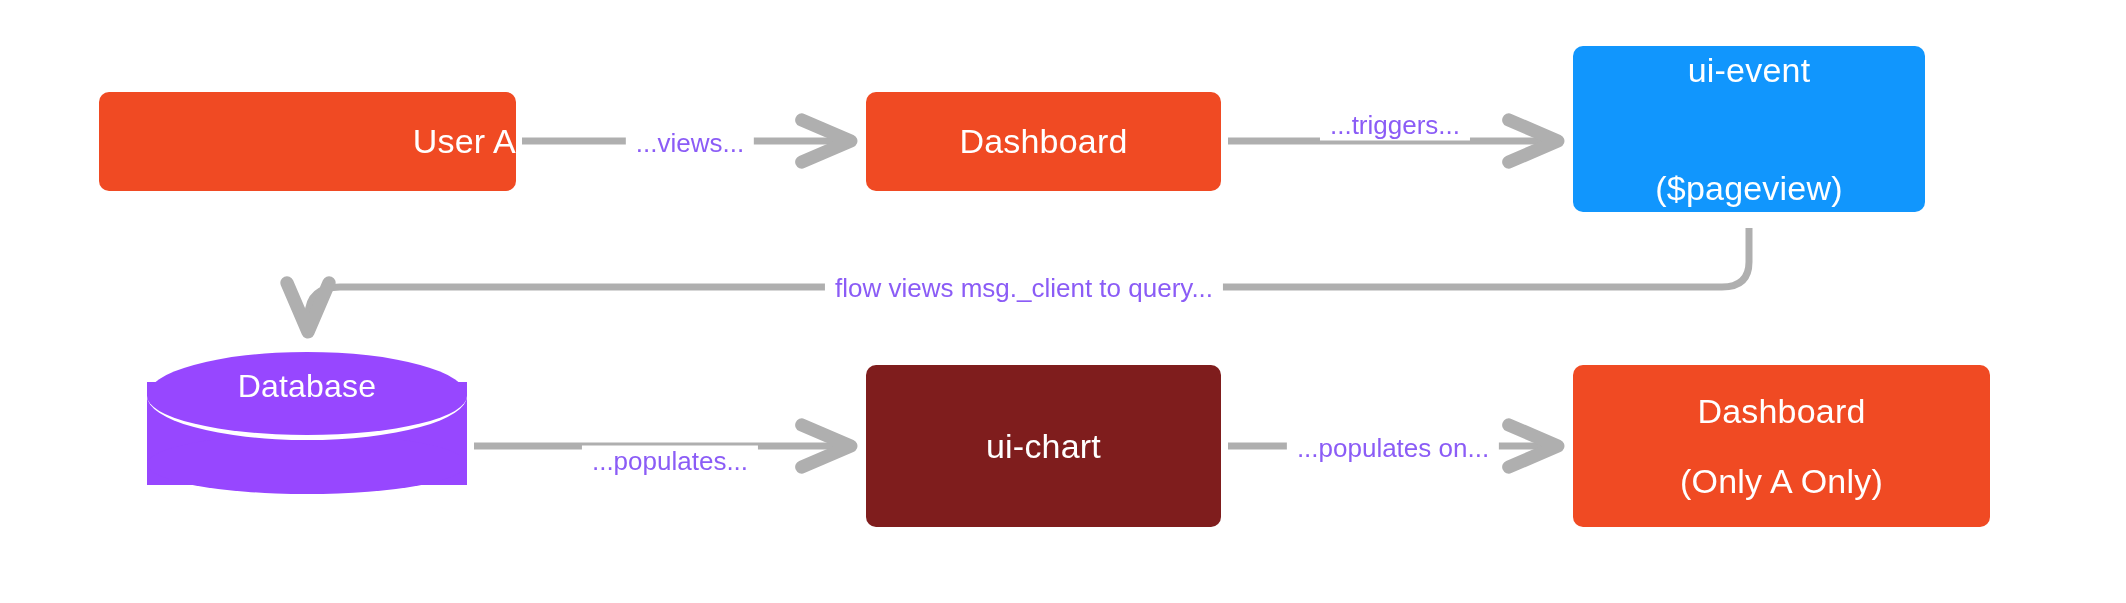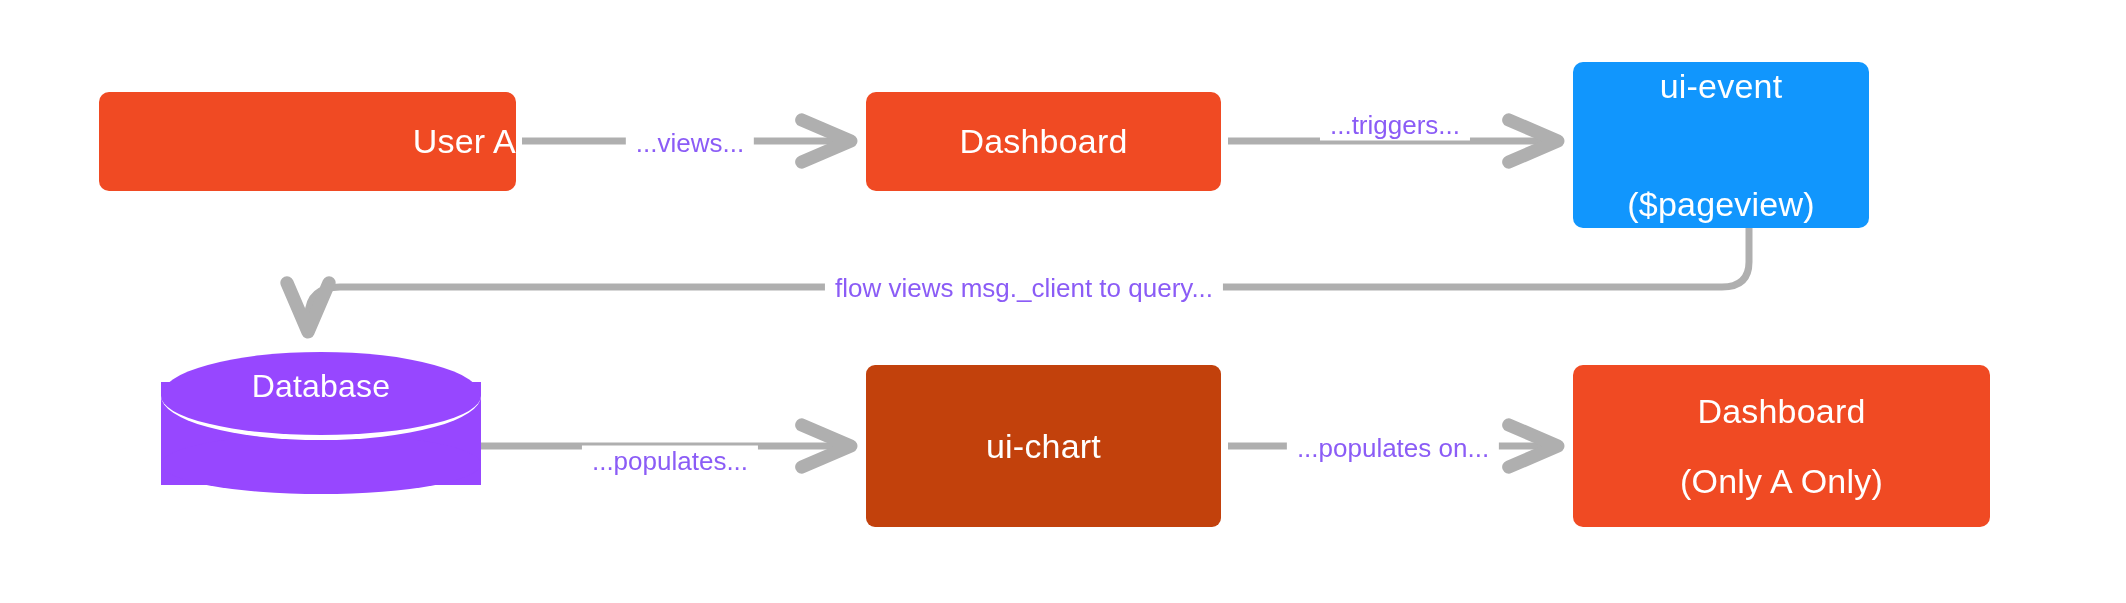--- a/index.html
+++ b/index.html
@@ -36,39 +36,38 @@
   .node .line2 { display: block; margin-top: 30px; }
 
   
   #node-user-a {
     left: 99px;  top: 92px;  width: 417px;  height: 99px; align-items: flex-end;
   }
   #node-dashboard-top {
     left: 866px; top: 92px;  width: 355px;  height: 99px;
   }
   #node-ui-event {
-    left: 1573px; top: 62px; width: 296px;  height: 166px; gap: 48px;
+    left: 1573px; top: 46px; width: 352px;  height: 166px; gap: 48px;
   }
 
   
   #node-ui-chart {
     left: 866px; top: 365px; width: 355px;  height: 162px;
   }
   #node-dashboard-bottom {
     left: 1573px; top: 365px; width: 417px; height: 162px;
   }
 
   
   #node-database {
     position: absolute;
     left: 147px;
     top: 352px;
     width: 320px;
     height: 163px;
-    margin-left: 14px;
   }
   #node-database .cyl-body {
     position: absolute;
     left: 0; top: 30px;
     width: 320px; height: 103px;
   }
   #node-database .cyl-bottom {
     position: absolute;
     left: 0; top: 82px;
     width: 320px; height: 60px;
@@ -153,21 +152,21 @@
     <span class="line2">($pageview)</span>
   </div>
 
   <div id="node-database">
     <div class="cyl-body" style="background:#9747FF;"></div>
     <div class="cyl-bottom" style="background:#9747FF;"></div>
     <div class="cyl-top" style="background:#9747FF;"></div>
     <div class="cyl-label">Database</div>
   </div>
 
-  <div class="node" id="node-ui-chart" style="background:#c2410c;border-radius:9px;">
+  <div class="node" id="node-ui-chart" style="background:#7f1d1d;">
     <span>ui-chart</span>
   </div>
 
   <div class="node" id="node-dashboard-bottom" style="background:#F04A23;">
     <span>Dashboard</span>
     <span class="line2">(Only A Only)</span>
   </div>
 
 </div>
 

